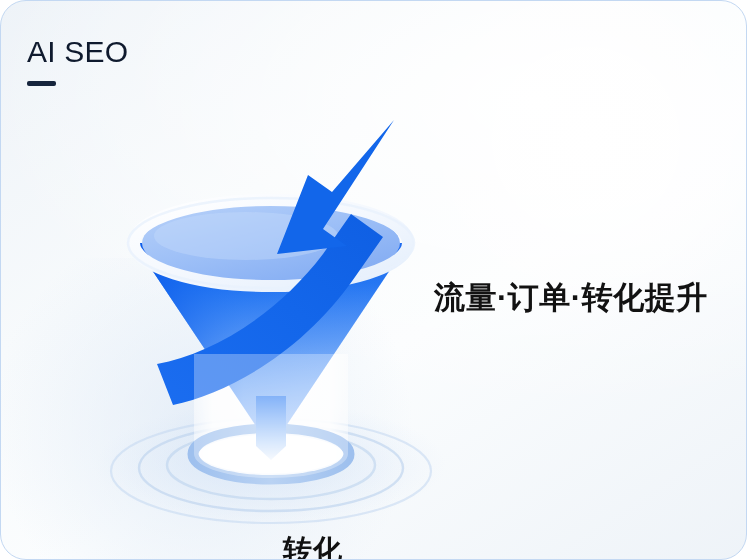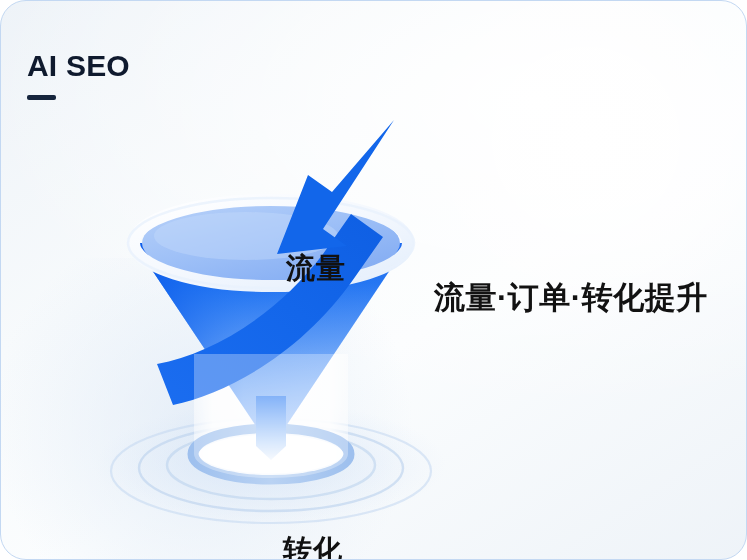--- a/index.html
+++ b/index.html
@@ -45,26 +45,25 @@
   }
 
   
   .brand {
     position: absolute;
     left: 26px;
     top: 36px;
   }
   .brand-title {
     font-size: 30px;
-    font-weight: bold;
+    font-weight: normal;
     letter-spacing: 0.2px;
     color: #0f1a2e;
     line-height: 1;
     white-space: nowrap;
-    margin-top: 14px;
   }
   .brand-rule {
     margin-top: 14px;
     width: 29px;
     height: 5px;
     border-radius: 2px;
     background: #16253d;
   }
 
   
@@ -205,19 +204,18 @@
                  L 290 118
                  L 322 141
                  L 294 181
                  C 242 256, 168 297, 112 309 Z" fill="url(#arrowGrad)"></path>
         <path d="M333 24 L262 133 L286 150 L216 158 L247 79 L271 96 Z" fill="#1266ea" transform="translate(0,0)"></path>
       </g>
 
       <path d="M133 258 L133 358 A77 24 0 0 0 287 358 L287 258 Z" fill="#ffffff" opacity="0.30"></path>
     </svg>
 
-    <div class="label label-traffic">流量</div>
     <div class="label label-convert">转化</div>
   </div>
 
   <div class="headline">流量·订单·转化提升</div>
 
 </div>
 
 </body></html>

